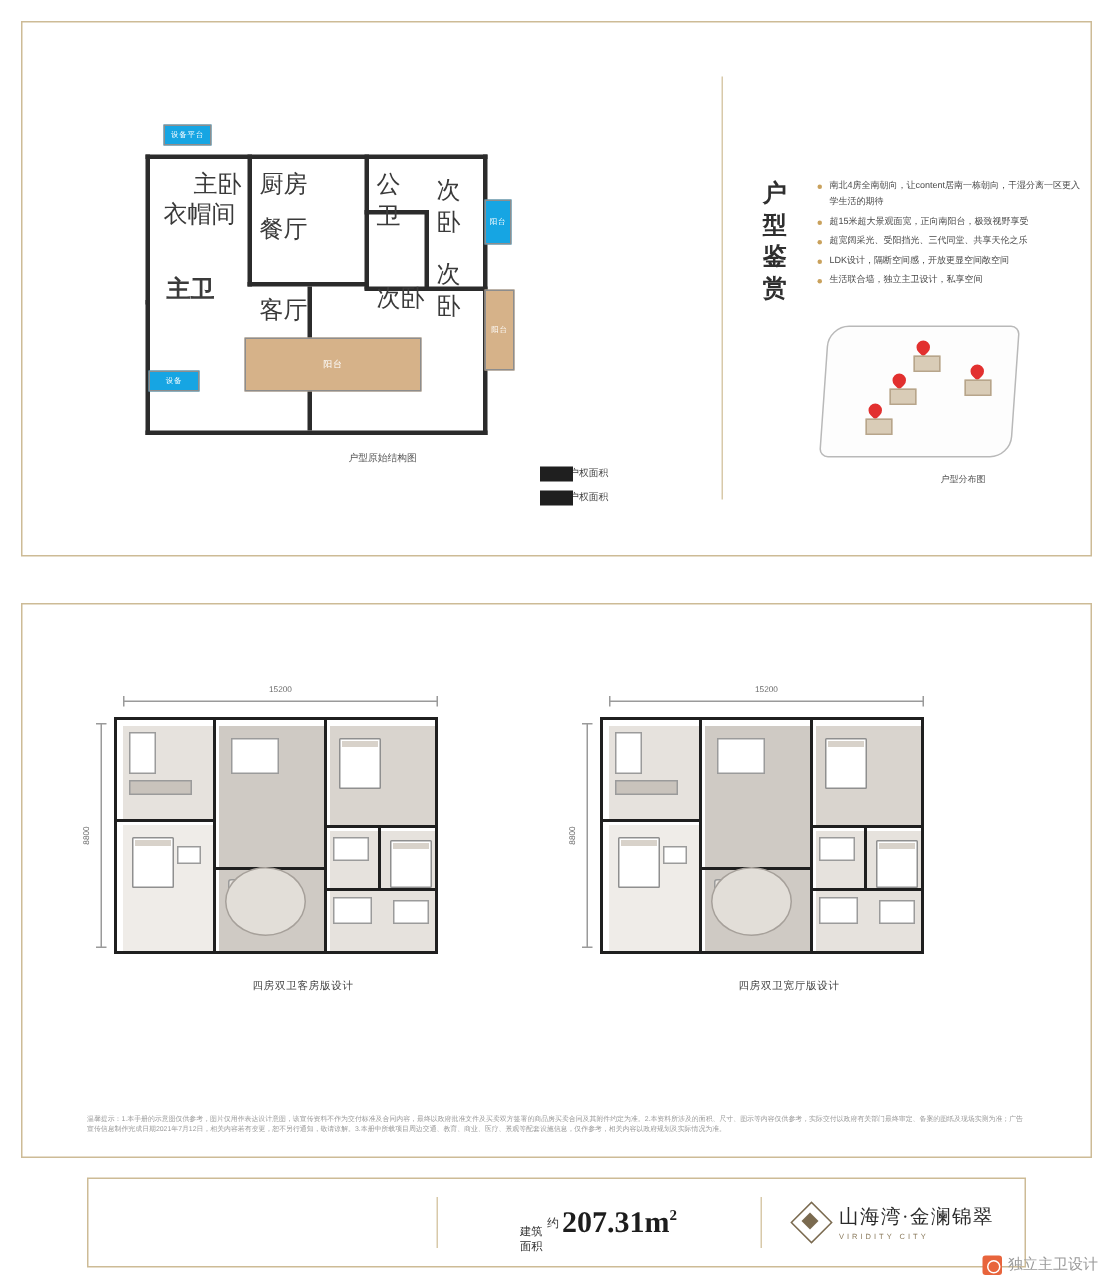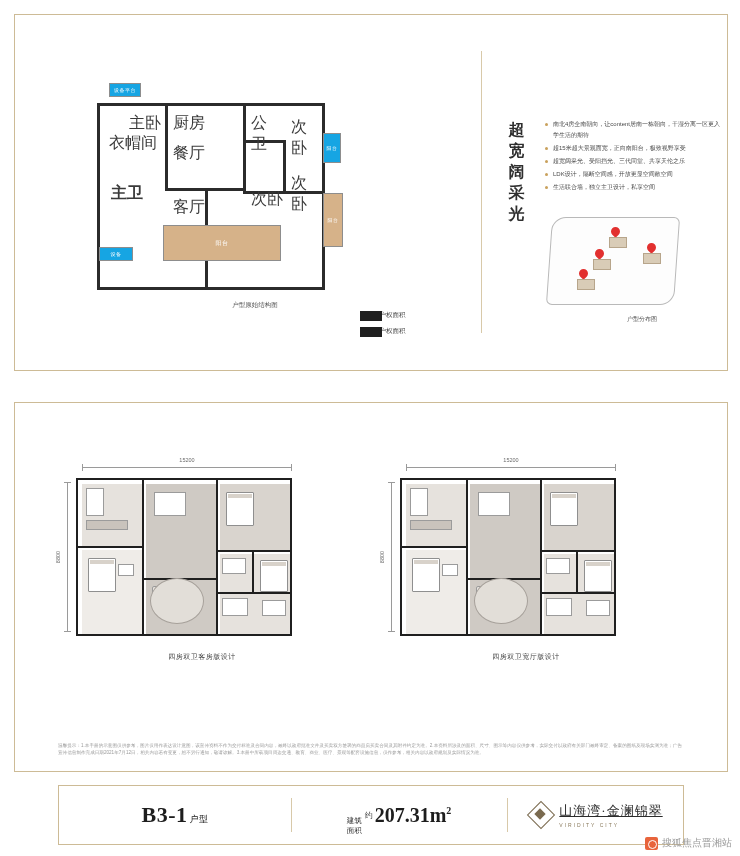--- a/index.html
+++ b/index.html
@@ -152,21 +152,21 @@
     width:26px;height:26px;margin-right:6px;position:relative;
   }
   .brand .mark:before{
     content:"";position:absolute;left:4px;top:3px;width:18px;height:18px;
     border:1.2px solid #7a6a4f;transform:rotate(45deg);
   }
   .brand .mark:after{
     content:"";position:absolute;left:9px;top:8px;width:8px;height:8px;
     background:#7a6a4f;transform:rotate(45deg);
   }
-  .brand .bt{font-family:"Liberation Serif", serif;font-size:13px;color:#2b2b2b;letter-spacing:1px;text-decoration:underline;}
+  .brand .bt{font-family:"Liberation Serif", serif;font-size:13px;color:#2b2b2b;letter-spacing:1px;}
   .brand .bs{font-size:5px;color:#8a7a5c;letter-spacing:2px;margin-top:2px;}
 
   
   .wm{
     position:absolute;right:8px;bottom:6px;display:flex;align-items:center;
     font-size:10px;color:#9a9a9a;
   }
   .wm .logo{
     width:13px;height:13px;background:#e8643c;border-radius:2px;margin-right:4px;
     position:relative;
@@ -253,21 +253,21 @@
       <div class="row">
         <div class="sw blue"></div>
         <div class="tx">不计入户权面积</div>
       </div>
       <div class="row">
         <div class="sw tan"></div>
         <div class="tx">半计入户权面积</div>
       </div>
     </div>
 
-    <div class="vtitle">超宽阔采光</div>
+    <div class="vtitle">户型鉴赏</div>
 
     <ul class="bullets">
       <li>南北4房全南朝向，让content居南一栋朝向，干湿分离一区更入学生活的期待</li>
       <li>超15米超大景观面宽，正向南阳台，极致视野享受</li>
       <li>超宽阔采光、受阳挡光、三代同堂、共享天伦之乐</li>
       <li>LDK设计，隔断空间感，开放更显空间敞空间</li>
       <li>生活联合墙，独立主卫设计，私享空间</li>
     </ul>
 
     <div class="minimap">
@@ -385,25 +385,20 @@
 
     <div class="unit-cap">四房双卫宽厅版设计</div>
   </div>
 
   <div class="fineprint">温馨提示：1.本手册的示意图仅供参考，图片仅用作表达设计意图，该宣传资料不作为交付标准及合同内容，最终以政府批准文件及买卖双方签署的商品房买卖合同及其附件约定为准。2.本资料所涉及的面积、尺寸、图示等内容仅供参考，实际交付以政府有关部门最终审定、备案的图纸及现场实测为准；广告宣传信息制作完成日期2021年7月12日，相关内容若有变更，恕不另行通知，敬请谅解。3.本册中所载项目周边交通、教育、商业、医疗、景观等配套设施信息，仅作参考，相关内容以政府规划及实际情况为准。</div>
 
   <div class="panel bot">
     <div class="sep" style="left:232px;"></div>
     <div class="sep" style="left:448px;"></div>
 
-    <div class="cell" style="left:0;width:232px;">
-      <div class="code">
-        <span>B3-1</span><small>户型</small>
-      </div>
-    </div>
 
     <div class="cell" style="left:232px;width:216px;">
       <div class="areaL">
         <div>建筑</div>
         <div>面积</div>
       </div>
       <div style="font-size:8px;margin-right:2px;">约</div>
       <div class="areaV">
         <span>207.31</span><span>m</span><sup>2</sup>
       </div>
@@ -415,16 +410,16 @@
         <div>
           <div class="bt">山海湾·金澜锦翠</div>
           <div class="bs">VIRIDITY CITY</div>
         </div>
       </div>
     </div>
   </div>
 
   <div class="wm">
     <div class="logo"></div>
-    <span>搜狐焦点晋湘站</span>
+    <span>独立主卫设计</span>
   </div>
 
 </div>
 
 </body></html>

